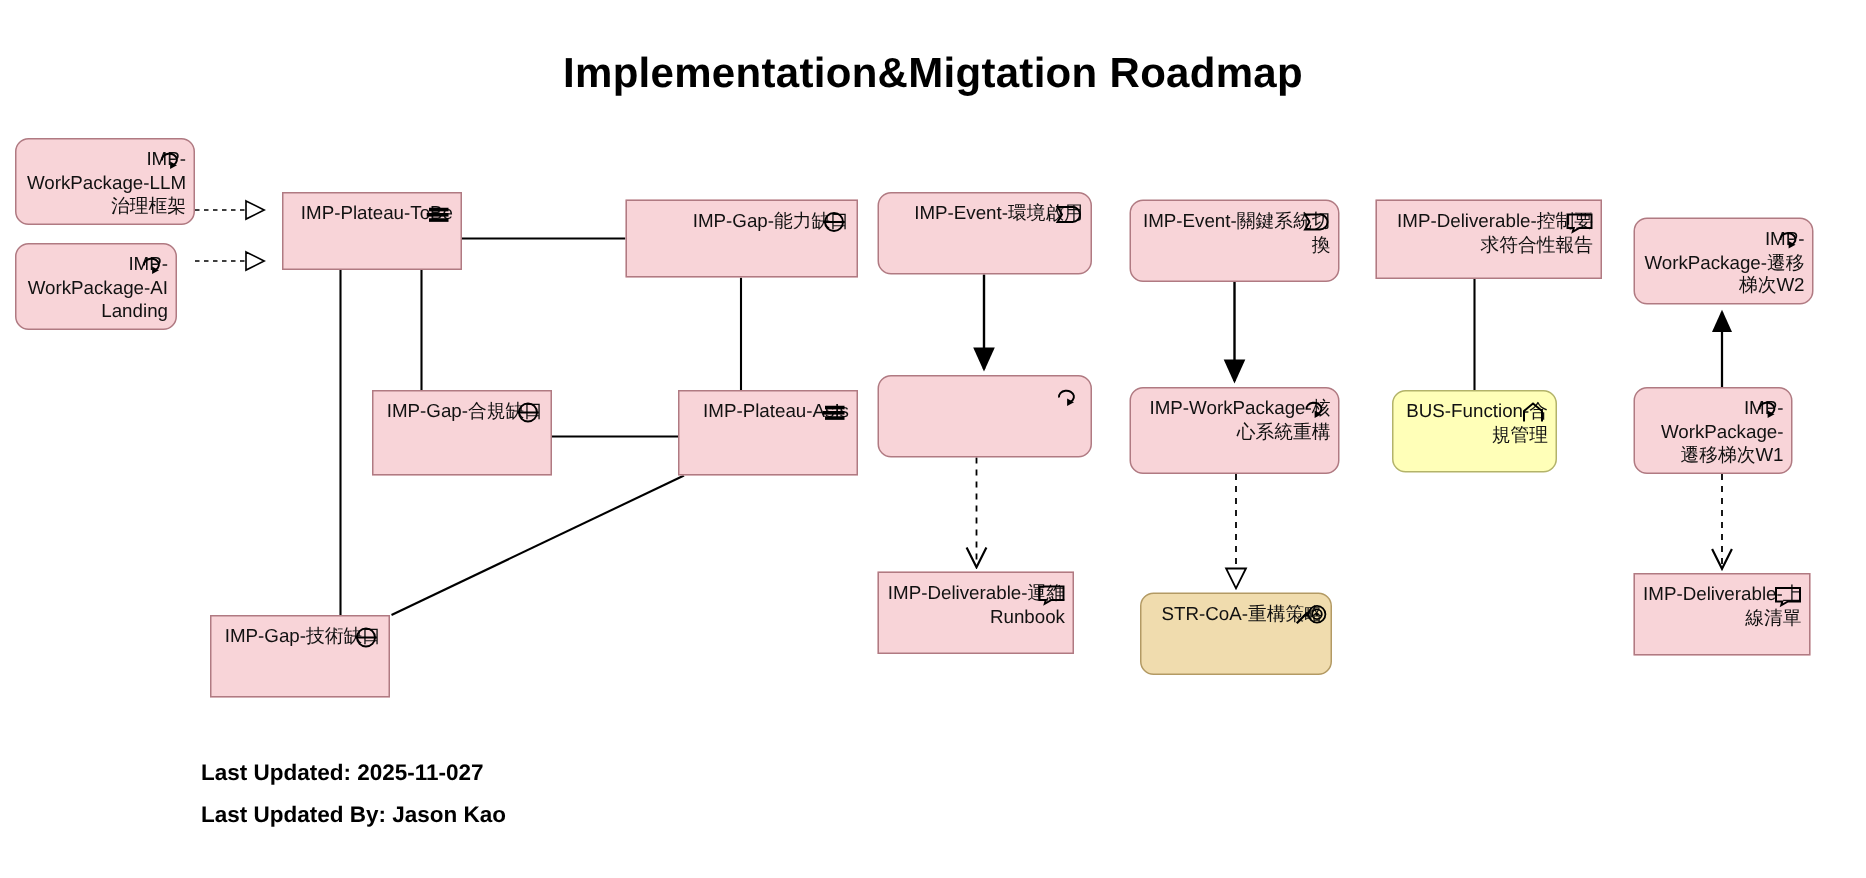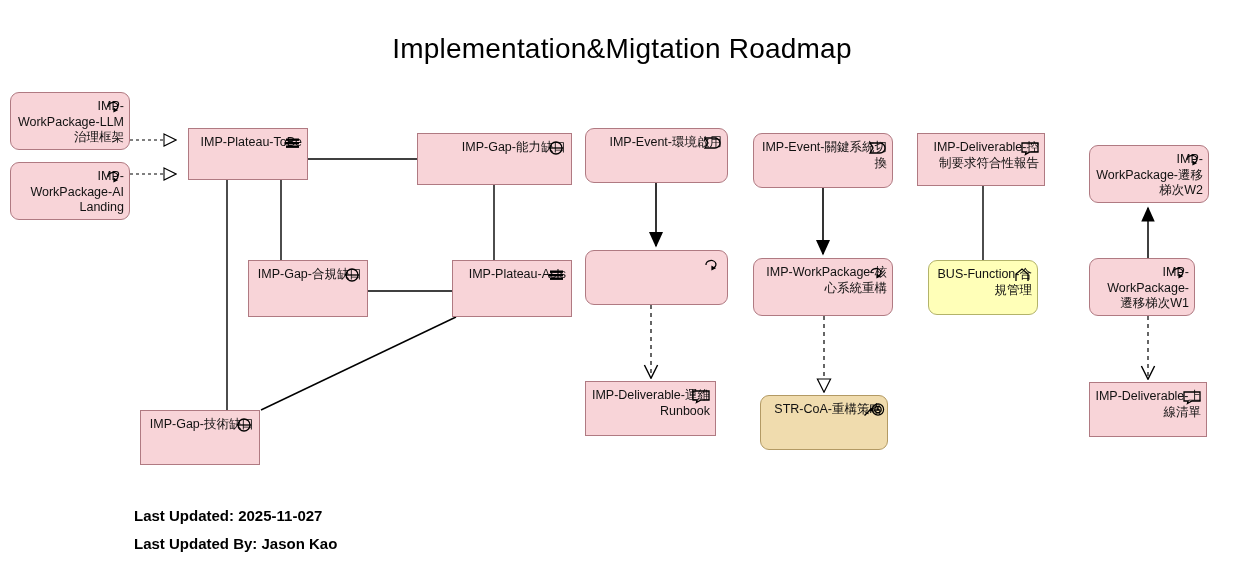--- a/index.html
+++ b/index.html
@@ -2,21 +2,21 @@
 <html><head>
 <meta charset="utf-8">
 <style>
   html,body{margin:0;padding:0;background:#ffffff;}
   body{width:1244px;height:585px;position:relative;overflow:hidden;
        font-family:"Liberation Sans","DejaVu Sans",sans-serif;color:#000;}
   #canvas{position:absolute;inset:0;}
   svg#wires{position:absolute;left:0;top:0;width:1244px;height:585px;pointer-events:none;}
 
   .title{position:absolute;left:0;top:33px;width:1244px;text-align:center;
-         font-size:28px;font-weight:normal;letter-spacing:.2px;}
+         font-size:28px;font-weight:bold;letter-spacing:.2px;}
 
   .node{position:absolute;box-sizing:border-box;border:1px solid #b07a82;
         background:#f8d4d8;display:block;}
   .node.rounded{border-radius:9px;}
   .node .lbl{position:absolute;left:5px;right:5px;top:6px;text-align:right;
              font-size:12.5px;line-height:15.5px;color:#111;}
   .node.yellow{background:#ffffb8;border-color:#b3b36a;}
   .node.tan{background:#f0dcae;border-color:#b39a64;}
 
   .ic{position:absolute;right:6px;top:6px;width:18px;height:16px;}
@@ -110,21 +110,21 @@
   <div id="nodes">
       <div class="node rounded " style="left: 10px; top: 92px; width: 120px; height: 58px;">
         <div class="lbl">IMP-WorkPackage-LLM 治理框架</div>
         <span class="ic">
           <svg viewBox="0 0 18 16" width="18" height="16">
             <path d="M3 8 a5 4 0 1 1 6 3.4" fill="none" stroke="#000" stroke-width="1.3"></path>
             <path d="M8.4 8.6 L13 11.2 L8.4 13.6 Z" fill="#000"></path>
           </svg>
         </span>
       </div>
-      <div class="node rounded " style="left: 10px; top: 162px; width: 120px; height: 58px;">
+      <div class="node rounded " style="left: 10px; top: 162px; width: 108px; height: 58px;">
         <div class="lbl">IMP-WorkPackage-AI Landing</div>
         <span class="ic">
           <svg viewBox="0 0 18 16" width="18" height="16">
             <path d="M3 8 a5 4 0 1 1 6 3.4" fill="none" stroke="#000" stroke-width="1.3"></path>
             <path d="M8.4 8.6 L13 11.2 L8.4 13.6 Z" fill="#000"></path>
           </svg>
         </span>
       </div>
       <div class="node " style="left: 188px; top: 128px; width: 120px; height: 52px;">
         <div class="lbl">IMP-Plateau-ToBe</div>
@@ -219,21 +219,21 @@
         <span class="ic">
           <svg viewBox="0 0 22 16" width="22" height="16">
             <circle cx="15" cy="7.5" r="5.6" fill="none" stroke="#000" stroke-width="1.2"></circle>
             <circle cx="15" cy="7.5" r="3.2" fill="none" stroke="#000" stroke-width="1.2"></circle>
             <circle cx="15" cy="7.5" r="1.1" fill="#000"></circle>
             <path d="M1.5 13.5 L8.5 6.5" stroke="#000" stroke-width="1.5"></path>
             <path d="M9.6 5.2 L9.2 9.2 L5.4 8.6 Z" fill="#000"></path>
           </svg>
         </span>
       </div>
-      <div class="node " style="left: 917px; top: 133px; width: 128px; height: 53px; padding-left: 16px;">
+      <div class="node " style="left: 917px; top: 133px; width: 151px; height: 53px; padding-left: 16px;">
         <div class="lbl">IMP-Deliverable-控制要求符合性報告</div>
         <span class="ic">
           <svg viewBox="0 0 20 16" width="20" height="16">
             <path d="M2 3 L18 3 L18 12 L10 12 L5.5 14.5 L6.2 12 L2 12 Z" fill="none" stroke="#000" stroke-width="1.3"></path>
           </svg>
         </span>
       </div>
       <div class="node rounded yellow" style="left: 928px; top: 260px; width: 110px; height: 55px;">
         <div class="lbl">BUS-Function-合規管理</div>
         <span class="ic">

